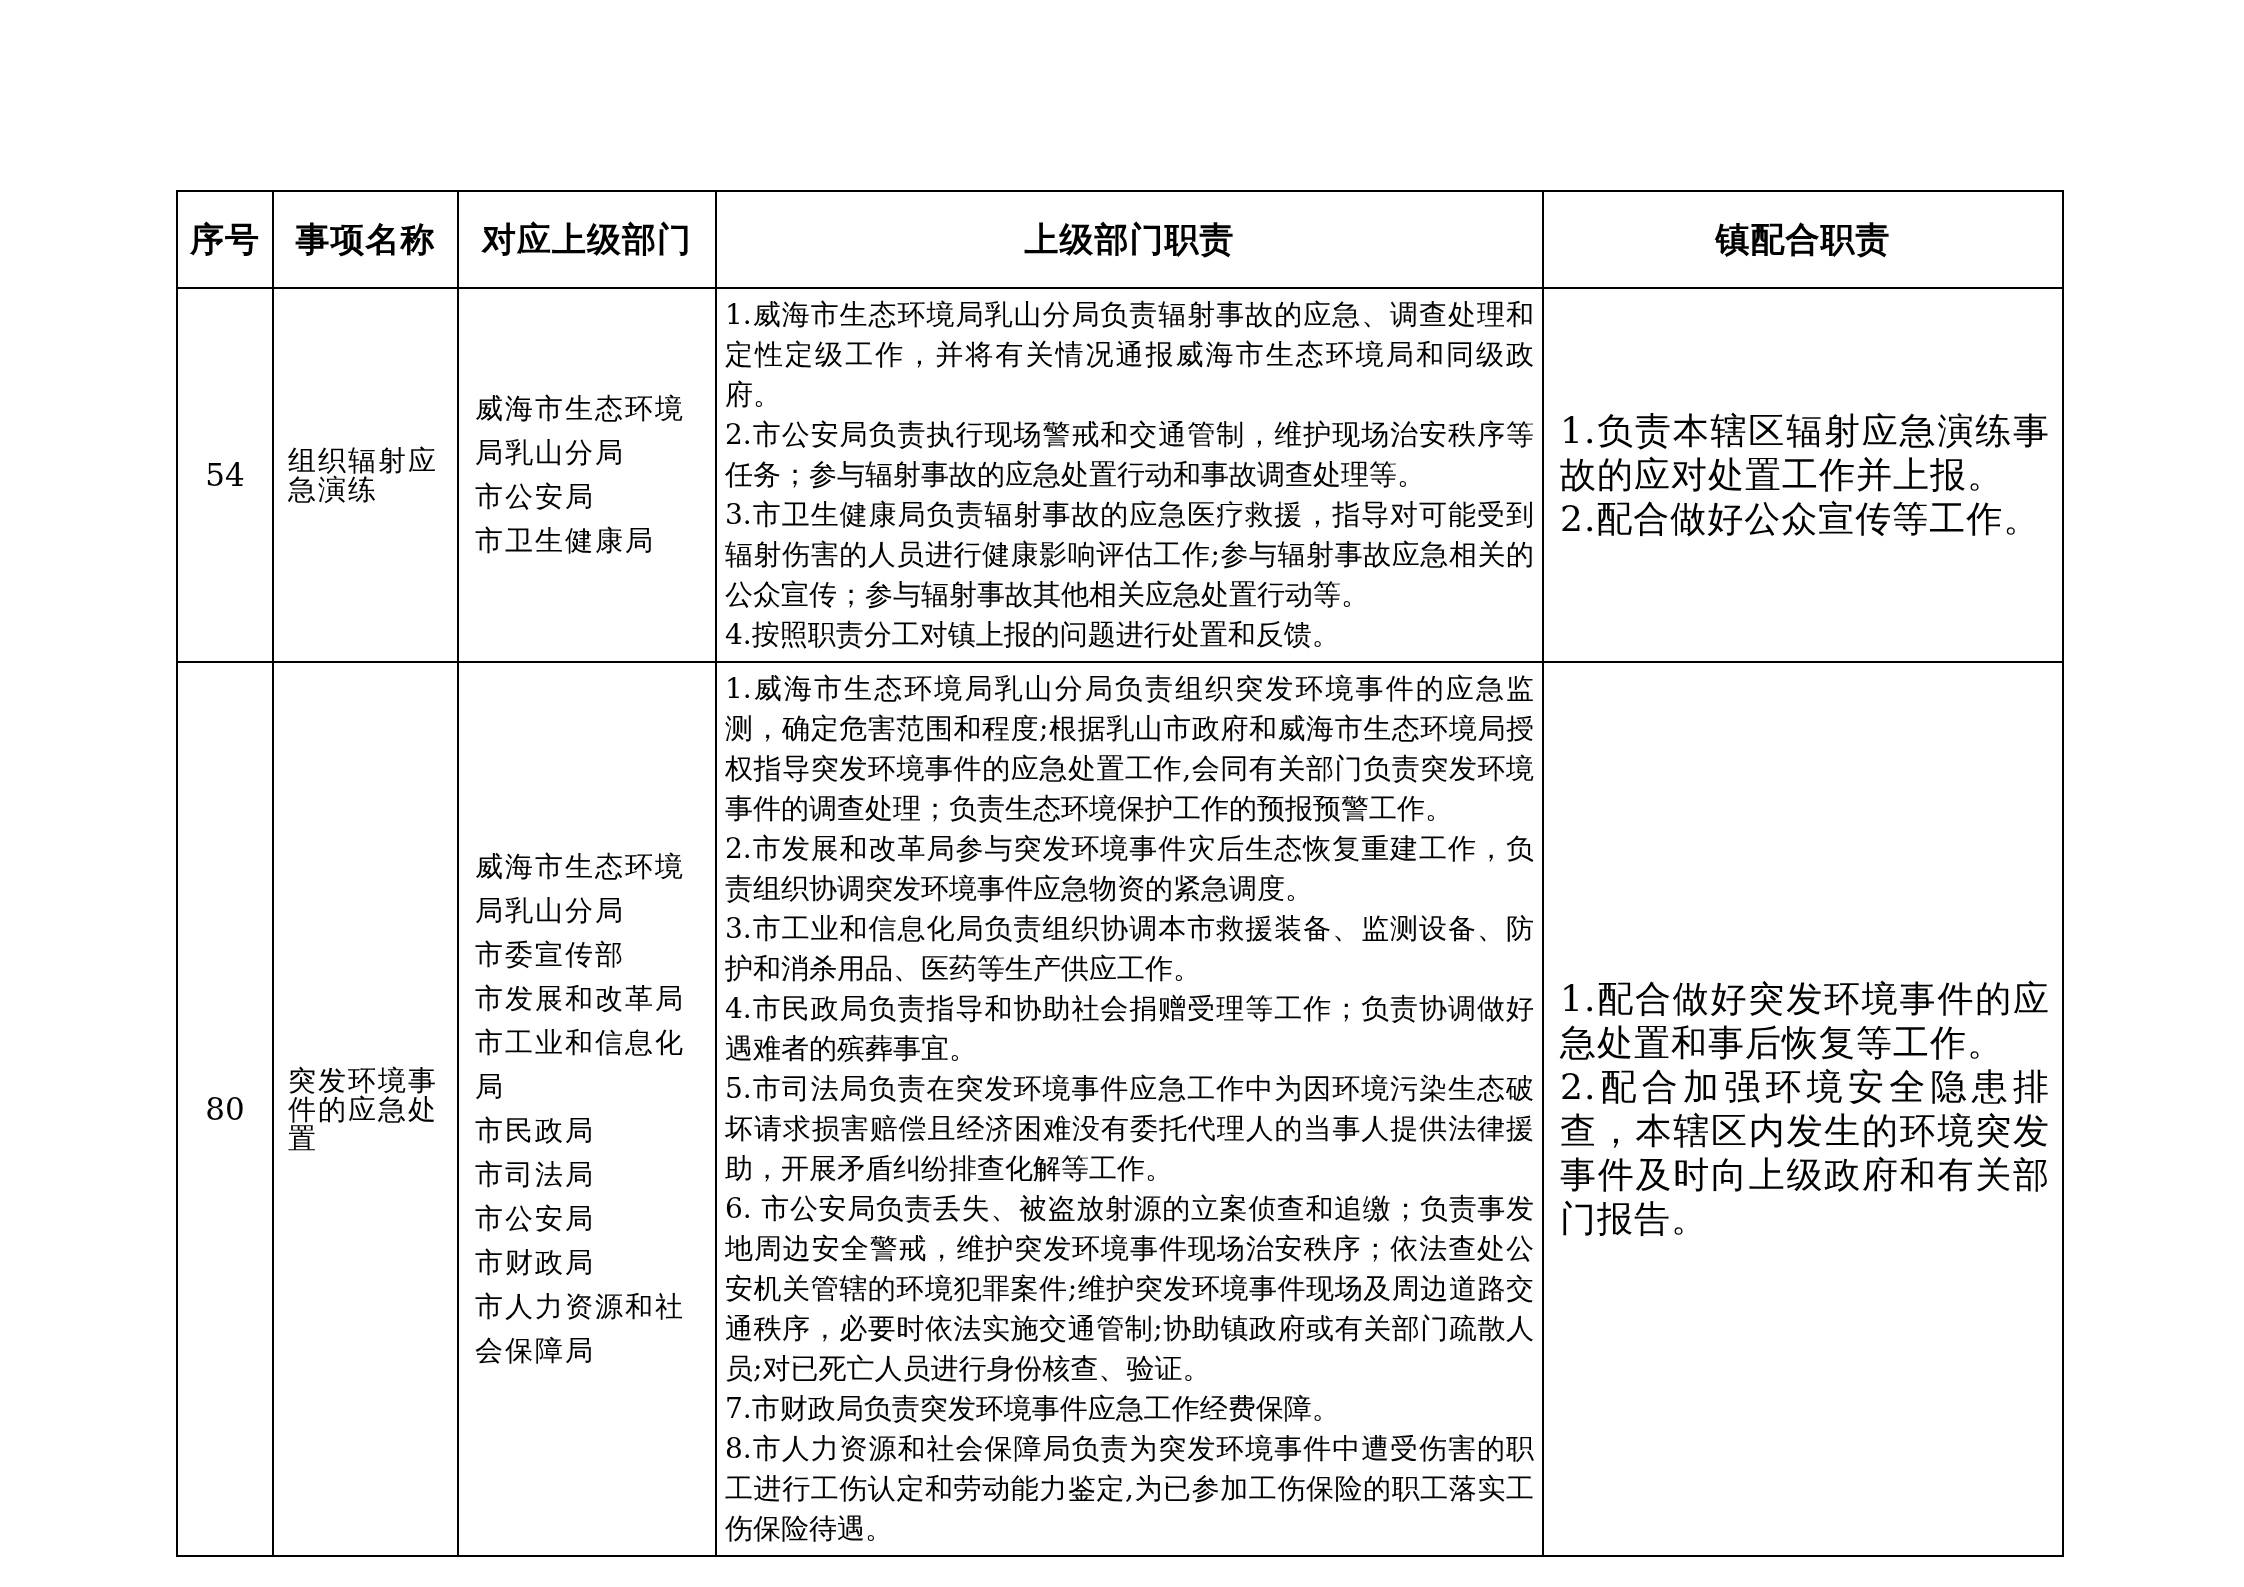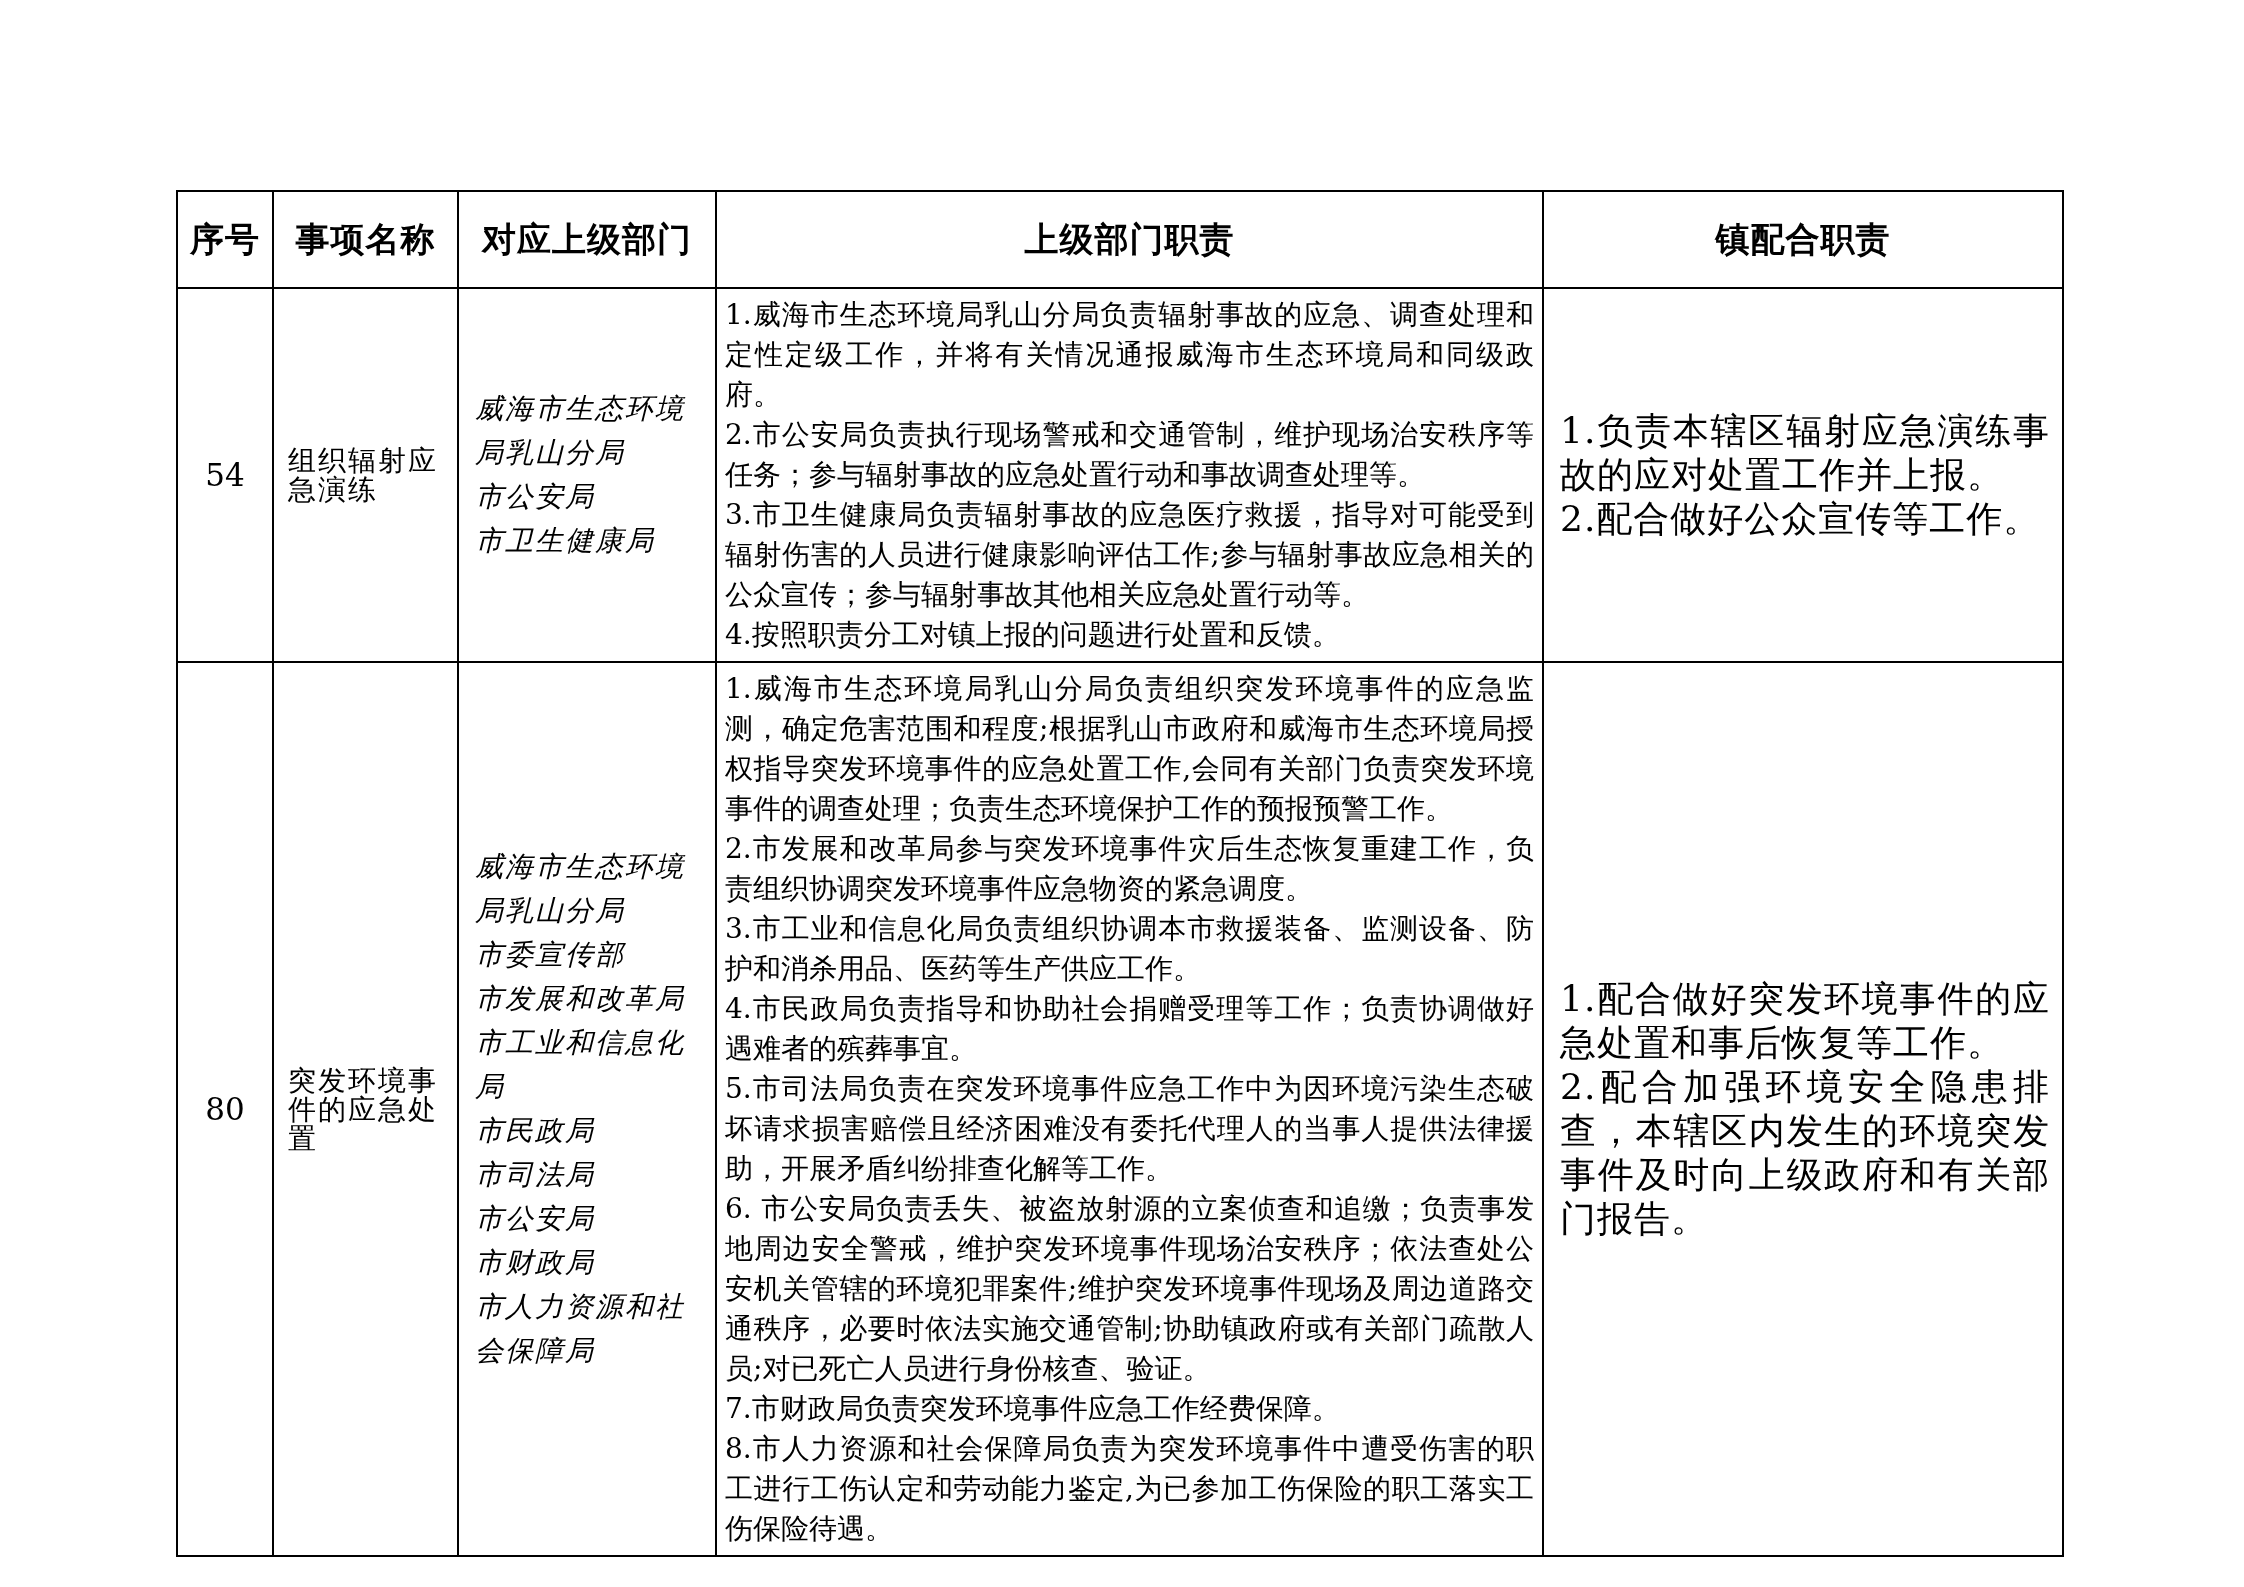--- a/index.html
+++ b/index.html
@@ -48,21 +48,20 @@
     line-height: 29px;
     letter-spacing: 2px;
     padding: 6px 12px 6px 14px;
   }
   td.cell-departments {
     font-size: 28px;
     line-height: 44px;
     letter-spacing: 2px;
     padding: 6px 10px 6px 16px;
     white-space: pre-line;
-    font-style: italic;
   }
   td.cell-superior-duties {
     font-size: 28px;
     line-height: 40px;
     padding: 6px 8px 6px 8px;
     white-space: pre-line;
     text-align: justify;
   }
   td.cell-town-duties {
     font-size: 36px;

